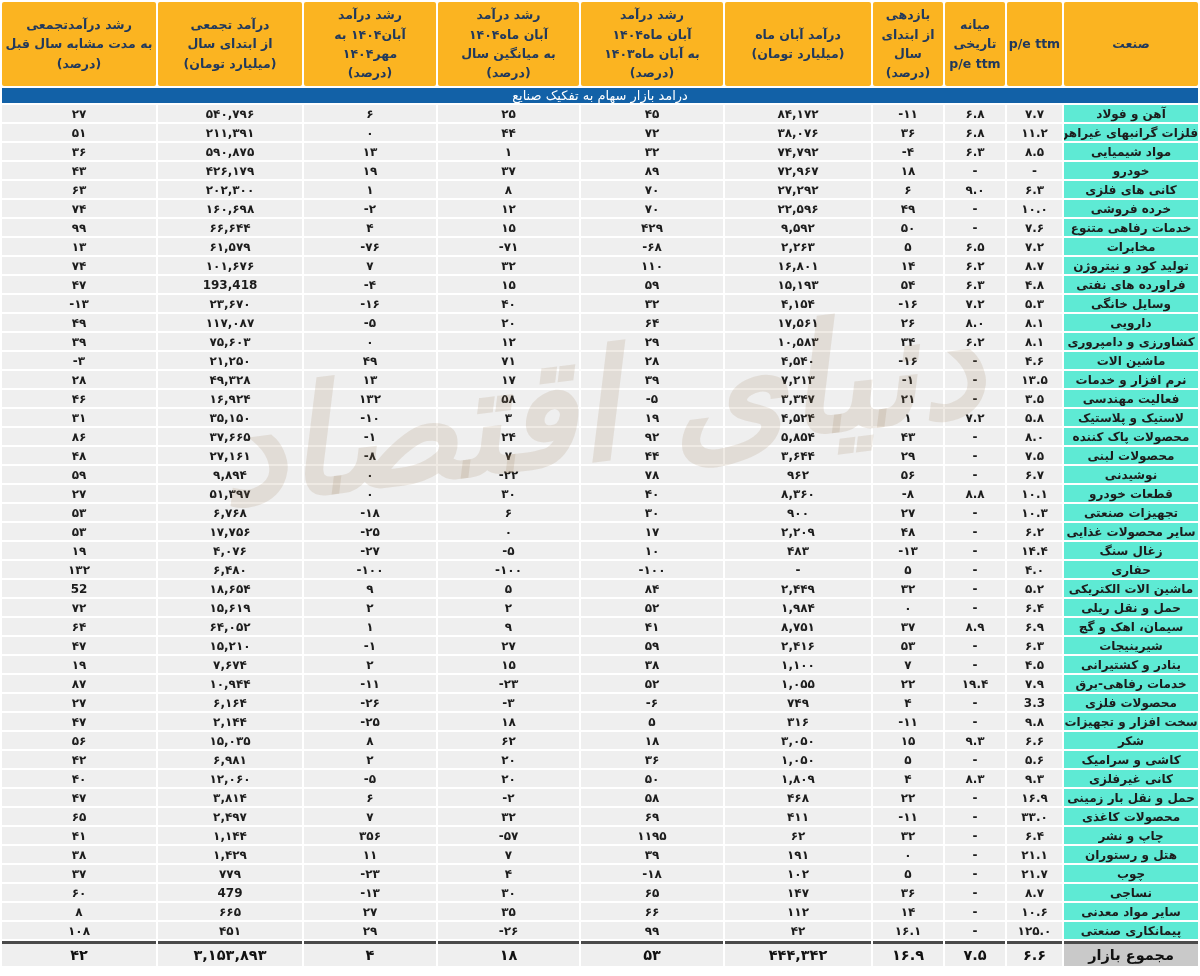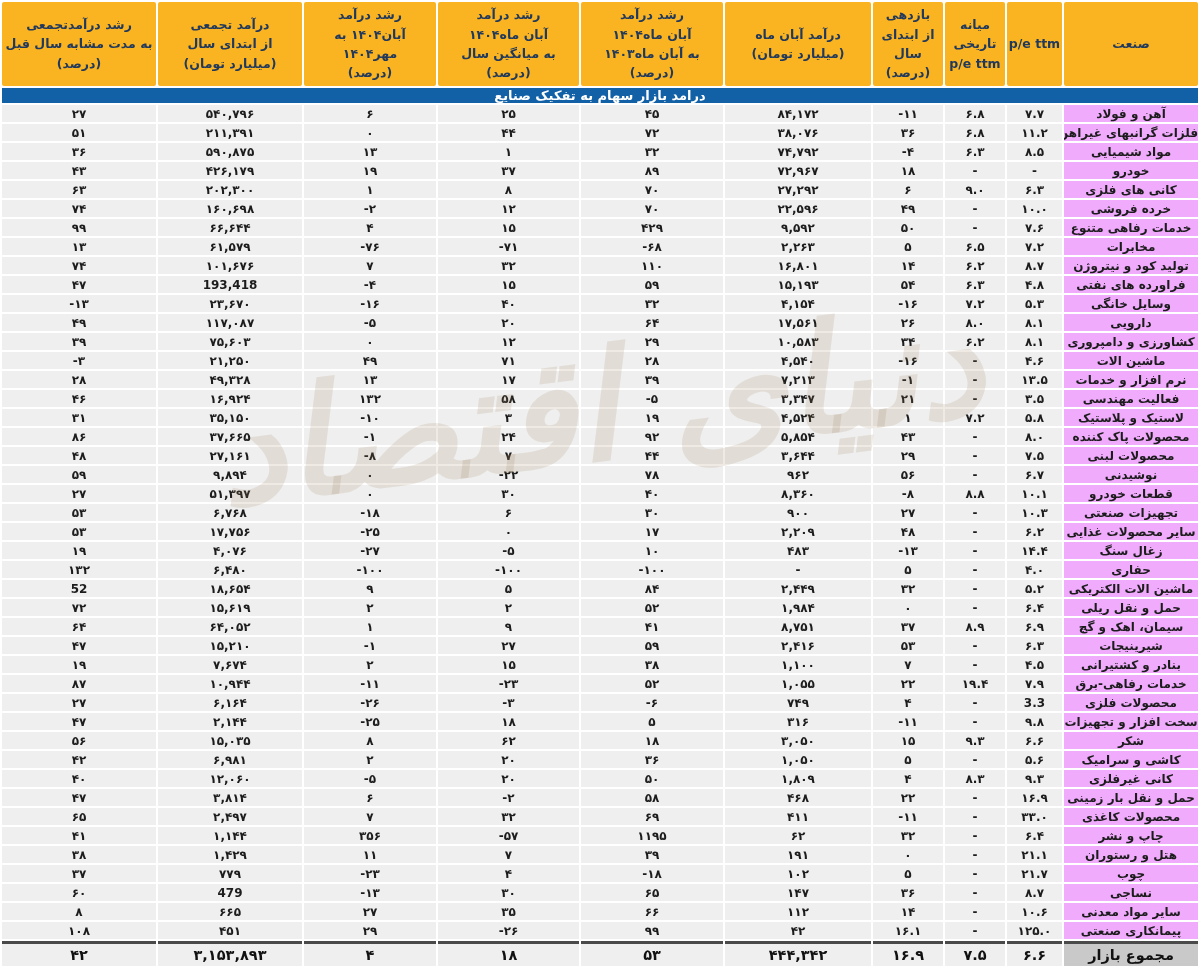--- a/index.html
+++ b/index.html
@@ -6,24 +6,24 @@
   body{width:1200px;height:976px;font-family:"DejaVu Sans",sans-serif;}
   .page{position:relative;width:1200px;height:976px;overflow:hidden;background:#ffffff;}
   table{width:1200px;border-collapse:separate;border-spacing:2px;table-layout:fixed;}
   th.hdr{
     background:#FBB421;color:#21395C;font-size:12.5px;font-weight:bold;
     height:84px;vertical-align:middle;text-align:center;line-height:1.55;
     padding:0 1px;border-radius:2px;
   }
   td.banner{
     background:#1261A7;color:#ffffff;text-align:center;
-    font-size:13px;font-weight:bold;height:15px;padding:0;
+    font-size:13px;font-weight:normal;height:15px;padding:0;
   }
   tbody td{height:17px;text-align:center;font-size:12px;font-weight:bold;color:#1c1c1c;padding:0;overflow:hidden;white-space:nowrap;}
-  td.ind{background:#f0abfc;}
+  td.ind{background:#5eead4;}
   td.num{background:#EFEFEF;direction:ltr;unicode-bidi:isolate;}
   tfoot td{height:22px;text-align:center;font-size:14.5px;font-weight:bold;color:#111;
     padding:0;border-top:3px solid #4a4a4a;}
   tfoot td.ind{background:#C9C9C9;}
   tfoot td.num{background:#EFEFEF;direction:ltr;unicode-bidi:isolate;}
   .watermark{
     position:absolute;top:320px;left:150px;width:900px;
     font-size:150px;font-weight:bold;font-style:italic;
     color:rgba(155,125,85,0.16);white-space:nowrap;
     transform:rotate(-7deg);pointer-events:none;z-index:5;text-align:center;

